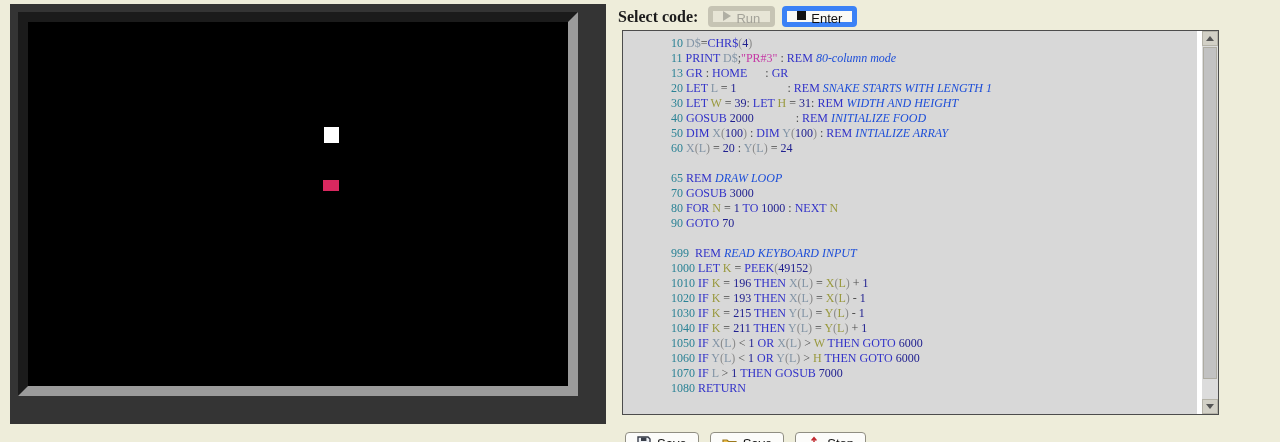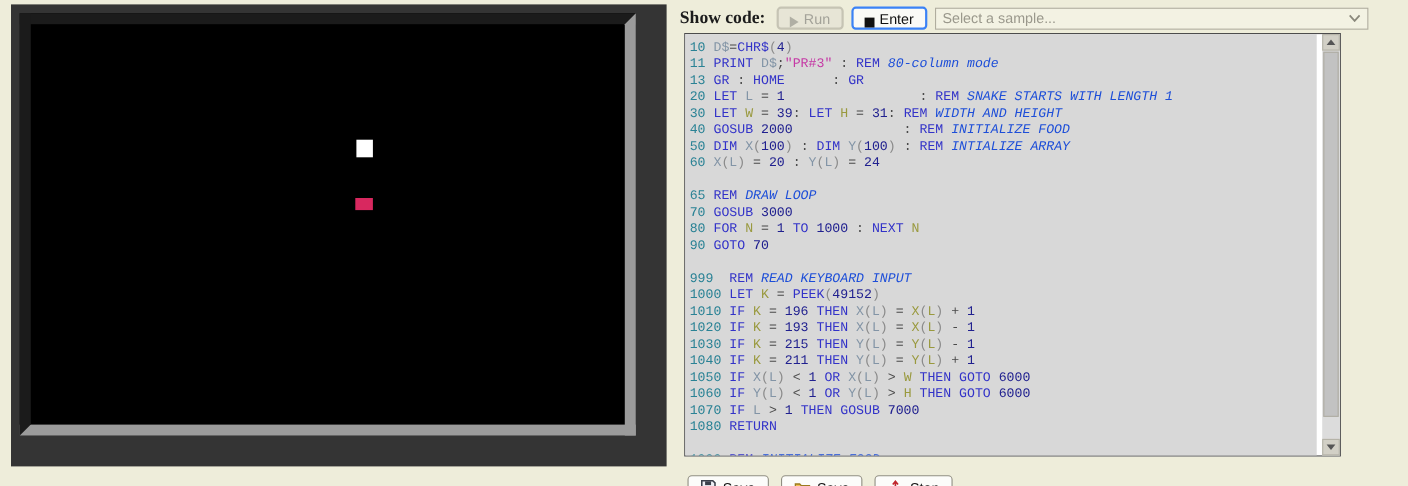--- a/index.html
+++ b/index.html
@@ -13,43 +13,43 @@
              border:10px solid; border-color:#1b1b1b #9b9b9b #9b9b9b #1b1b1b; }
   .sprite  { position:absolute; }
   .sprite.white { left:296px; top:105px; width:15px; height:16px; }
   .sprite.pink  { left:295px; top:158px; width:16px; height:11px; }
 
   
   .toolbar { position:absolute; left:618px; top:5px; width:626px; height:23px;
              display:flex; align-items:center; }
   .enter-label { font-family:"Liberation Serif", serif; font-weight:bold;
                  font-size:16px; color:#1c1c1c; margin-right:10px; white-space:nowrap; }
-  .btn { display:inline-flex; align-items:flex-end; gap:5px; height:21px;
-         padding:0 10px; border:2px solid #3b82f6; border-radius:4px;
+  .btn { display:inline-flex; align-items:flex-start; gap:5px; height:21px;
+         padding:0 10px; border:5px solid #3b82f6; border-radius:4px;
          background:#fafaf6; font-size:13px; color:#111; cursor:pointer; }
   .btn.disabled { background:#e7e5d6; color:#a3a299; border-color:#c6c4b4; }
   .btn + .btn { margin-left:7px; }
   .sample-select { flex:1; margin-left:7px; height:20px; border:1px solid #b0ad9e;
                    background:#f3f2e3; display:flex; align-items:center;
                    padding:0 6px; font-size:13px; color:#9a988c; cursor:pointer; }
   .sample-select .sel-text { flex:1; }
   .chev { width:11px; height:7px; }
 
   
   .icon-play { width:0; height:0; border-left:8px solid #b0afa4;
                border-top:5px solid transparent; border-bottom:5px solid transparent; }
   .icon-stopsq { width:9px; height:9px; background:#111; }
 
   
   .editor { position:absolute; left:622px; top:30px; width:597px; height:385px;
             background:#ffffff; border:1px solid #4c4c4c; }
   .code-area { position:absolute; left:0; top:0; bottom:0; right:21px;
                background:#d8d8d8; overflow:hidden; }
-  .code-pre { font-family:Liberation Mono, monospace; font-size:12px;
-              line-height:15px; padding:5px 0 0 4px; white-space:pre; }
+  .code-pre { font-family:Liberation Serif, serif; font-size:12px;
+              line-height:15px; padding:5px 0 0 4px; white-space:pre;margin-left:44px; }
   .code-line { height:15px; white-space:pre; }
   .tok-ln  { color:#2a8295; }
   .tok-kw  { color:#3232c8; }
   .tok-v1  { color:#8294a6; }
   .tok-v2  { color:#99993e; }
   .tok-num { color:#20208f; }
   .tok-str { color:#c539a5; }
   .tok-rem { color:#1d4ed8; font-style:italic; }
   .tok-op  { color:#4a4a4a; }
   .tok-par { color:#8a8a8a; }
@@ -78,38 +78,32 @@
 <body>
 
 <div class="monitor">
   <div class="screen">
     <div class="sprite white" style="background: rgb(255, 255, 255);"></div>
     <div class="sprite pink" style="background: rgb(216, 40, 95);"></div>
   </div>
 </div>
 
 <div class="toolbar">
-  <span class="enter-label">Show code:</span>
+  <span class="enter-label">Select code:</span>
 
   <button class="btn disabled">
     <span class="icon-play"></span>
     <span>Run</span>
   </button>
 
   <button class="btn">
     <span class="icon-stopsq"></span>
     <span>Enter</span>
   </button>
 
-  <div class="sample-select">
-    <span class="sel-text">Select a sample...</span>
-    <svg class="chev" viewBox="0 0 11 7">
-      <path d="M1 1 L5.5 6 L10 1" fill="none" stroke="#8a887c" stroke-width="1.6"></path>
-    </svg>
-  </div>
 </div>
 
 <div class="editor">
   <div class="code-area">
     <div class="code-pre"><div class="code-line"><span class="tok-ln">10 </span><span class="tok-v1">D$</span><span class="tok-op">=</span><span class="tok-kw">CHR$</span><span class="tok-par">(</span><span class="tok-num">4</span><span class="tok-par">)</span></div><div class="code-line"><span class="tok-ln">11 </span><span class="tok-kw">PRINT </span><span class="tok-v1">D$</span><span class="tok-op">;</span><span class="tok-str">"PR#3"</span><span class="tok-op"> : </span><span class="tok-kw">REM </span><span class="tok-rem">80-column mode</span></div><div class="code-line"><span class="tok-ln">13 </span><span class="tok-kw">GR</span><span class="tok-op"> : </span><span class="tok-kw">HOME</span><span class="tok-op">      : </span><span class="tok-kw">GR</span></div><div class="code-line"><span class="tok-ln">20 </span><span class="tok-kw">LET </span><span class="tok-v1">L</span><span class="tok-op"> = </span><span class="tok-num">1</span><span class="tok-op">                 : </span><span class="tok-kw">REM </span><span class="tok-rem">SNAKE STARTS WITH LENGTH 1</span></div><div class="code-line"><span class="tok-ln">30 </span><span class="tok-kw">LET </span><span class="tok-v2">W</span><span class="tok-op"> = </span><span class="tok-num">39</span><span class="tok-op">: </span><span class="tok-kw">LET </span><span class="tok-v2">H</span><span class="tok-op"> = </span><span class="tok-num">31</span><span class="tok-op">: </span><span class="tok-kw">REM </span><span class="tok-rem">WIDTH AND HEIGHT</span></div><div class="code-line"><span class="tok-ln">40 </span><span class="tok-kw">GOSUB </span><span class="tok-num">2000</span><span class="tok-op">              : </span><span class="tok-kw">REM </span><span class="tok-rem">INITIALIZE FOOD</span></div><div class="code-line"><span class="tok-ln">50 </span><span class="tok-kw">DIM </span><span class="tok-v1">X</span><span class="tok-par">(</span><span class="tok-num">100</span><span class="tok-par">)</span><span class="tok-op"> : </span><span class="tok-kw">DIM </span><span class="tok-v1">Y</span><span class="tok-par">(</span><span class="tok-num">100</span><span class="tok-par">)</span><span class="tok-op"> : </span><span class="tok-kw">REM </span><span class="tok-rem">INTIALIZE ARRAY</span></div><div class="code-line"><span class="tok-ln">60 </span><span class="tok-v1">X</span><span class="tok-par">(</span><span class="tok-v1">L</span><span class="tok-par">)</span><span class="tok-op"> = </span><span class="tok-num">20</span><span class="tok-op"> : </span><span class="tok-v1">Y</span><span class="tok-par">(</span><span class="tok-v1">L</span><span class="tok-par">)</span><span class="tok-op"> = </span><span class="tok-num">24</span></div><div class="code-line"></div><div class="code-line"><span class="tok-ln">65 </span><span class="tok-kw">REM </span><span class="tok-rem">DRAW LOOP</span></div><div class="code-line"><span class="tok-ln">70 </span><span class="tok-kw">GOSUB </span><span class="tok-num">3000</span></div><div class="code-line"><span class="tok-ln">80 </span><span class="tok-kw">FOR </span><span class="tok-v2">N</span><span class="tok-op"> = </span><span class="tok-num">1</span><span class="tok-kw"> TO </span><span class="tok-num">1000</span><span class="tok-op"> : </span><span class="tok-kw">NEXT </span><span class="tok-v2">N</span></div><div class="code-line"><span class="tok-ln">90 </span><span class="tok-kw">GOTO </span><span class="tok-num">70</span></div><div class="code-line"></div><div class="code-line"><span class="tok-ln">999  </span><span class="tok-kw">REM </span><span class="tok-rem">READ KEYBOARD INPUT</span></div><div class="code-line"><span class="tok-ln">1000 </span><span class="tok-kw">LET </span><span class="tok-v2">K</span><span class="tok-op"> = </span><span class="tok-kw">PEEK</span><span class="tok-par">(</span><span class="tok-num">49152</span><span class="tok-par">)</span></div><div class="code-line"><span class="tok-ln">1010 </span><span class="tok-kw">IF </span><span class="tok-v2">K</span><span class="tok-op"> = </span><span class="tok-num">196</span><span class="tok-kw"> THEN </span><span class="tok-v1">X</span><span class="tok-par">(</span><span class="tok-v1">L</span><span class="tok-par">)</span><span class="tok-op"> = </span><span class="tok-v2">X</span><span class="tok-par">(</span><span class="tok-v2">L</span><span class="tok-par">)</span><span class="tok-op"> + </span><span class="tok-num">1</span></div><div class="code-line"><span class="tok-ln">1020 </span><span class="tok-kw">IF </span><span class="tok-v2">K</span><span class="tok-op"> = </span><span class="tok-num">193</span><span class="tok-kw"> THEN </span><span class="tok-v1">X</span><span class="tok-par">(</span><span class="tok-v1">L</span><span class="tok-par">)</span><span class="tok-op"> = </span><span class="tok-v2">X</span><span class="tok-par">(</span><span class="tok-v2">L</span><span class="tok-par">)</span><span class="tok-op"> - </span><span class="tok-num">1</span></div><div class="code-line"><span class="tok-ln">1030 </span><span class="tok-kw">IF </span><span class="tok-v2">K</span><span class="tok-op"> = </span><span class="tok-num">215</span><span class="tok-kw"> THEN </span><span class="tok-v1">Y</span><span class="tok-par">(</span><span class="tok-v1">L</span><span class="tok-par">)</span><span class="tok-op"> = </span><span class="tok-v2">Y</span><span class="tok-par">(</span><span class="tok-v2">L</span><span class="tok-par">)</span><span class="tok-op"> - </span><span class="tok-num">1</span></div><div class="code-line"><span class="tok-ln">1040 </span><span class="tok-kw">IF </span><span class="tok-v2">K</span><span class="tok-op"> = </span><span class="tok-num">211</span><span class="tok-kw"> THEN </span><span class="tok-v1">Y</span><span class="tok-par">(</span><span class="tok-v1">L</span><span class="tok-par">)</span><span class="tok-op"> = </span><span class="tok-v2">Y</span><span class="tok-par">(</span><span class="tok-v2">L</span><span class="tok-par">)</span><span class="tok-op"> + </span><span class="tok-num">1</span></div><div class="code-line"><span class="tok-ln">1050 </span><span class="tok-kw">IF </span><span class="tok-v1">X</span><span class="tok-par">(</span><span class="tok-v1">L</span><span class="tok-par">)</span><span class="tok-op"> &lt; </span><span class="tok-num">1</span><span class="tok-kw"> OR </span><span class="tok-v1">X</span><span class="tok-par">(</span><span class="tok-v1">L</span><span class="tok-par">)</span><span class="tok-op"> &gt; </span><span class="tok-v2">W</span><span class="tok-kw"> THEN GOTO </span><span class="tok-num">6000</span></div><div class="code-line"><span class="tok-ln">1060 </span><span class="tok-kw">IF </span><span class="tok-v1">Y</span><span class="tok-par">(</span><span class="tok-v1">L</span><span class="tok-par">)</span><span class="tok-op"> &lt; </span><span class="tok-num">1</span><span class="tok-kw"> OR </span><span class="tok-v1">Y</span><span class="tok-par">(</span><span class="tok-v1">L</span><span class="tok-par">)</span><span class="tok-op"> &gt; </span><span class="tok-v2">H</span><span class="tok-kw"> THEN GOTO </span><span class="tok-num">6000</span></div><div class="code-line"><span class="tok-ln">1070 </span><span class="tok-kw">IF </span><span class="tok-v1">L</span><span class="tok-op"> &gt; </span><span class="tok-num">1</span><span class="tok-kw"> THEN GOSUB </span><span class="tok-num">7000</span></div><div class="code-line"><span class="tok-ln">1080 </span><span class="tok-kw">RETURN</span></div><div class="code-line"></div><div class="code-line"><span class="tok-ln">1999 </span><span class="tok-kw">REM </span><span class="tok-rem">INITIALIZE FOOD</span></div></div>
   </div>
   <div class="scrollbar">
     <div class="sb-btn sb-up">
       <span class="tri-up"></span>
     </div>

